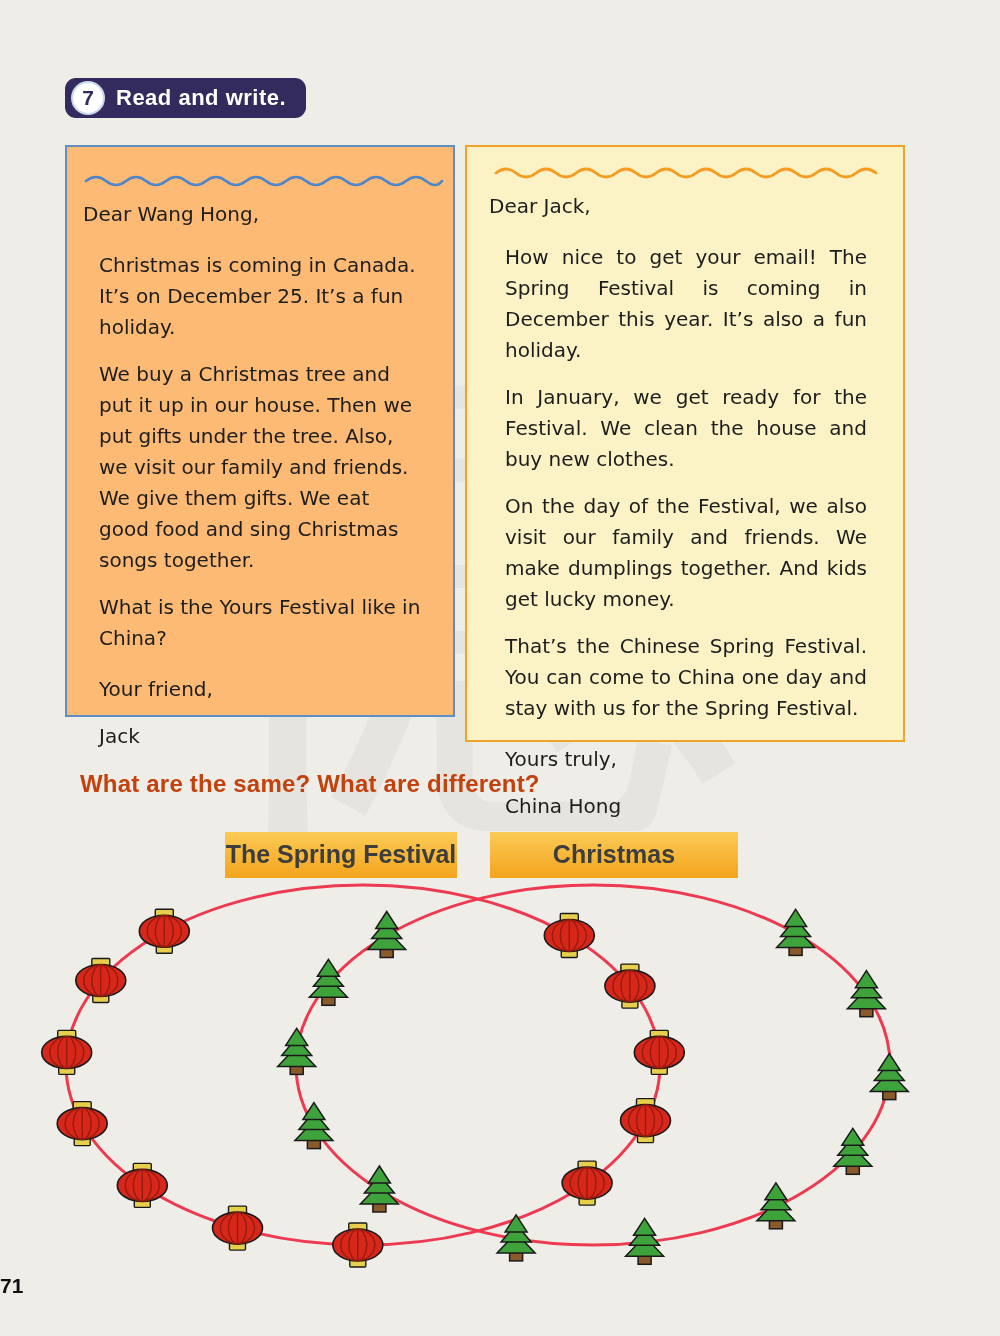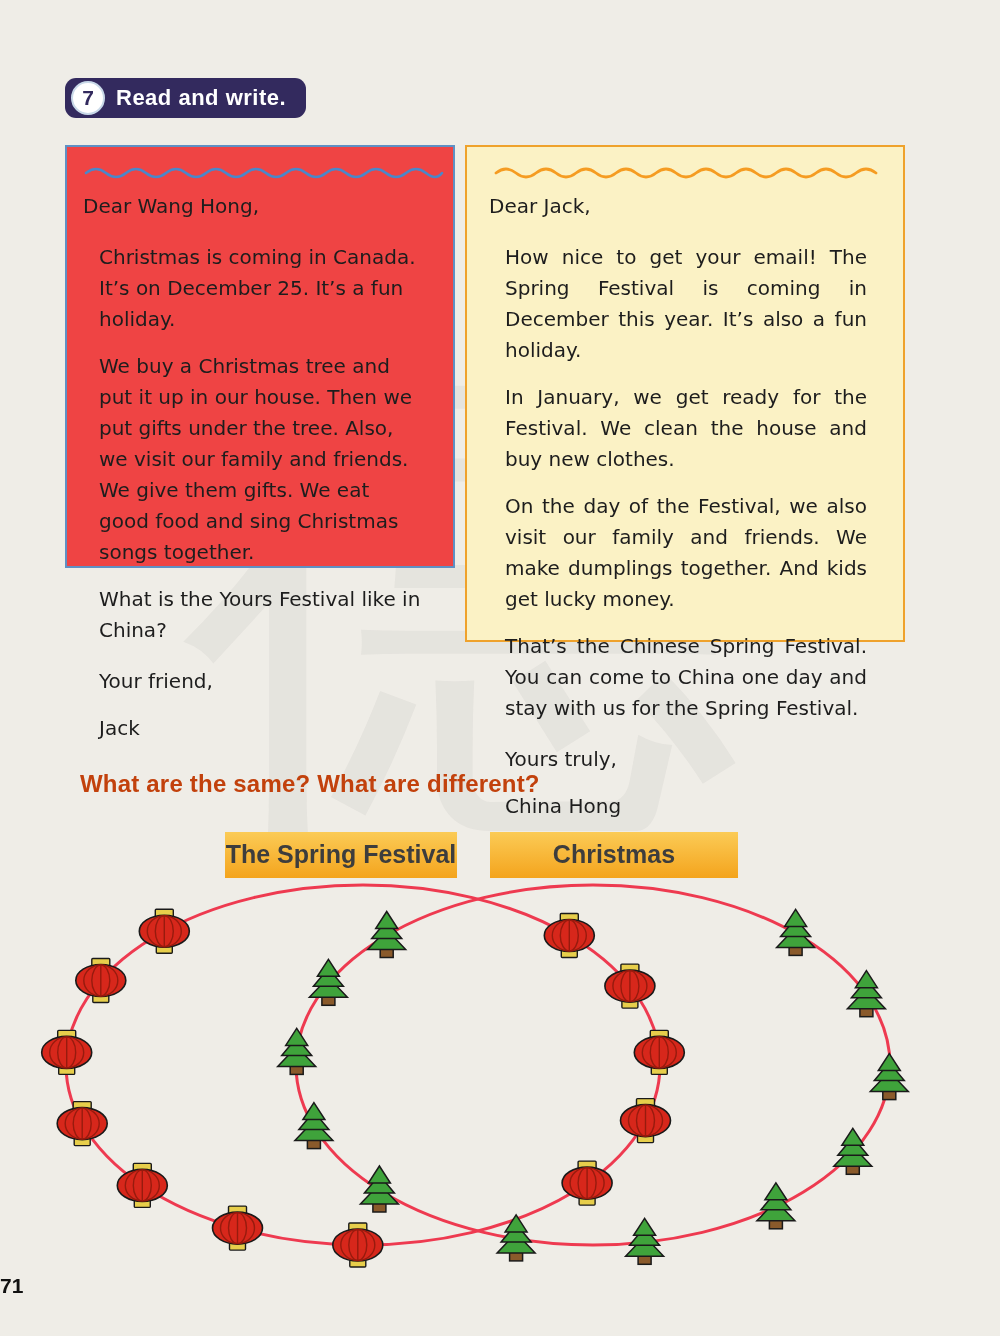--- a/index.html
+++ b/index.html
@@ -11,23 +11,23 @@
   .badge{position:absolute;left:65px;top:78px;height:40px;background:#332a5e;border-radius:11px;
          display:flex;align-items:center;gap:11px;padding:0 20px 0 6px;z-index:2;}
   .badge-circle{width:30px;height:30px;border-radius:50%;background:#ffffff;border:2px solid #c8d8e8;
                 display:flex;align-items:center;justify-content:center;}
   .badge-num{font-family:"Liberation Sans",sans-serif;font-weight:bold;font-size:21px;color:#332a5e;}
   .badge-title{font-family:"Liberation Sans",sans-serif;font-weight:bold;font-size:22px;color:#ffffff;
                letter-spacing:0.5px;}
   
   .letter{position:absolute;z-index:1;font-size:20px;line-height:31px;}
   .letter p{margin:16px;}
-  .letter-left{left:65px;top:145px;width:390px;height:423px;background:#ef4444;
-               border:2px solid #5f90c4;box-sizing:border-box;padding:0 14px 0 16px;}
-  .letter-right{left:465px;top:145px;width:440px;height:497px;background:#fbf2c5;
+  .letter-left{left:65px;top:145px;width:390px;height:572px;background:#fdba74;
+               border:2px solid #5f90c4;box-sizing:border-box;padding:8px 14px 0 16px;}
+  .letter-right{left:465px;top:145px;width:440px;height:597px;background:#fbf2c5;
                 border:2px solid #efa22c;box-sizing:border-box;padding:0 20px 0 22px;}
   .letter-right p.body{text-align:justify;}
   .wave{display:block;margin:18px auto 0 auto;}
   .greeting{margin:12px 0 20px 0 !important;}
   .closing{margin-top:20px !important;}
   
   .question{position:absolute;left:80px;top:770px;z-index:1;font-family:"Liberation Sans",sans-serif;
             font-weight:bold;font-size:24px;color:#c2410c;letter-spacing:0.2px;}
   
   .venn{position:absolute;left:0;top:820px;z-index:1;}

